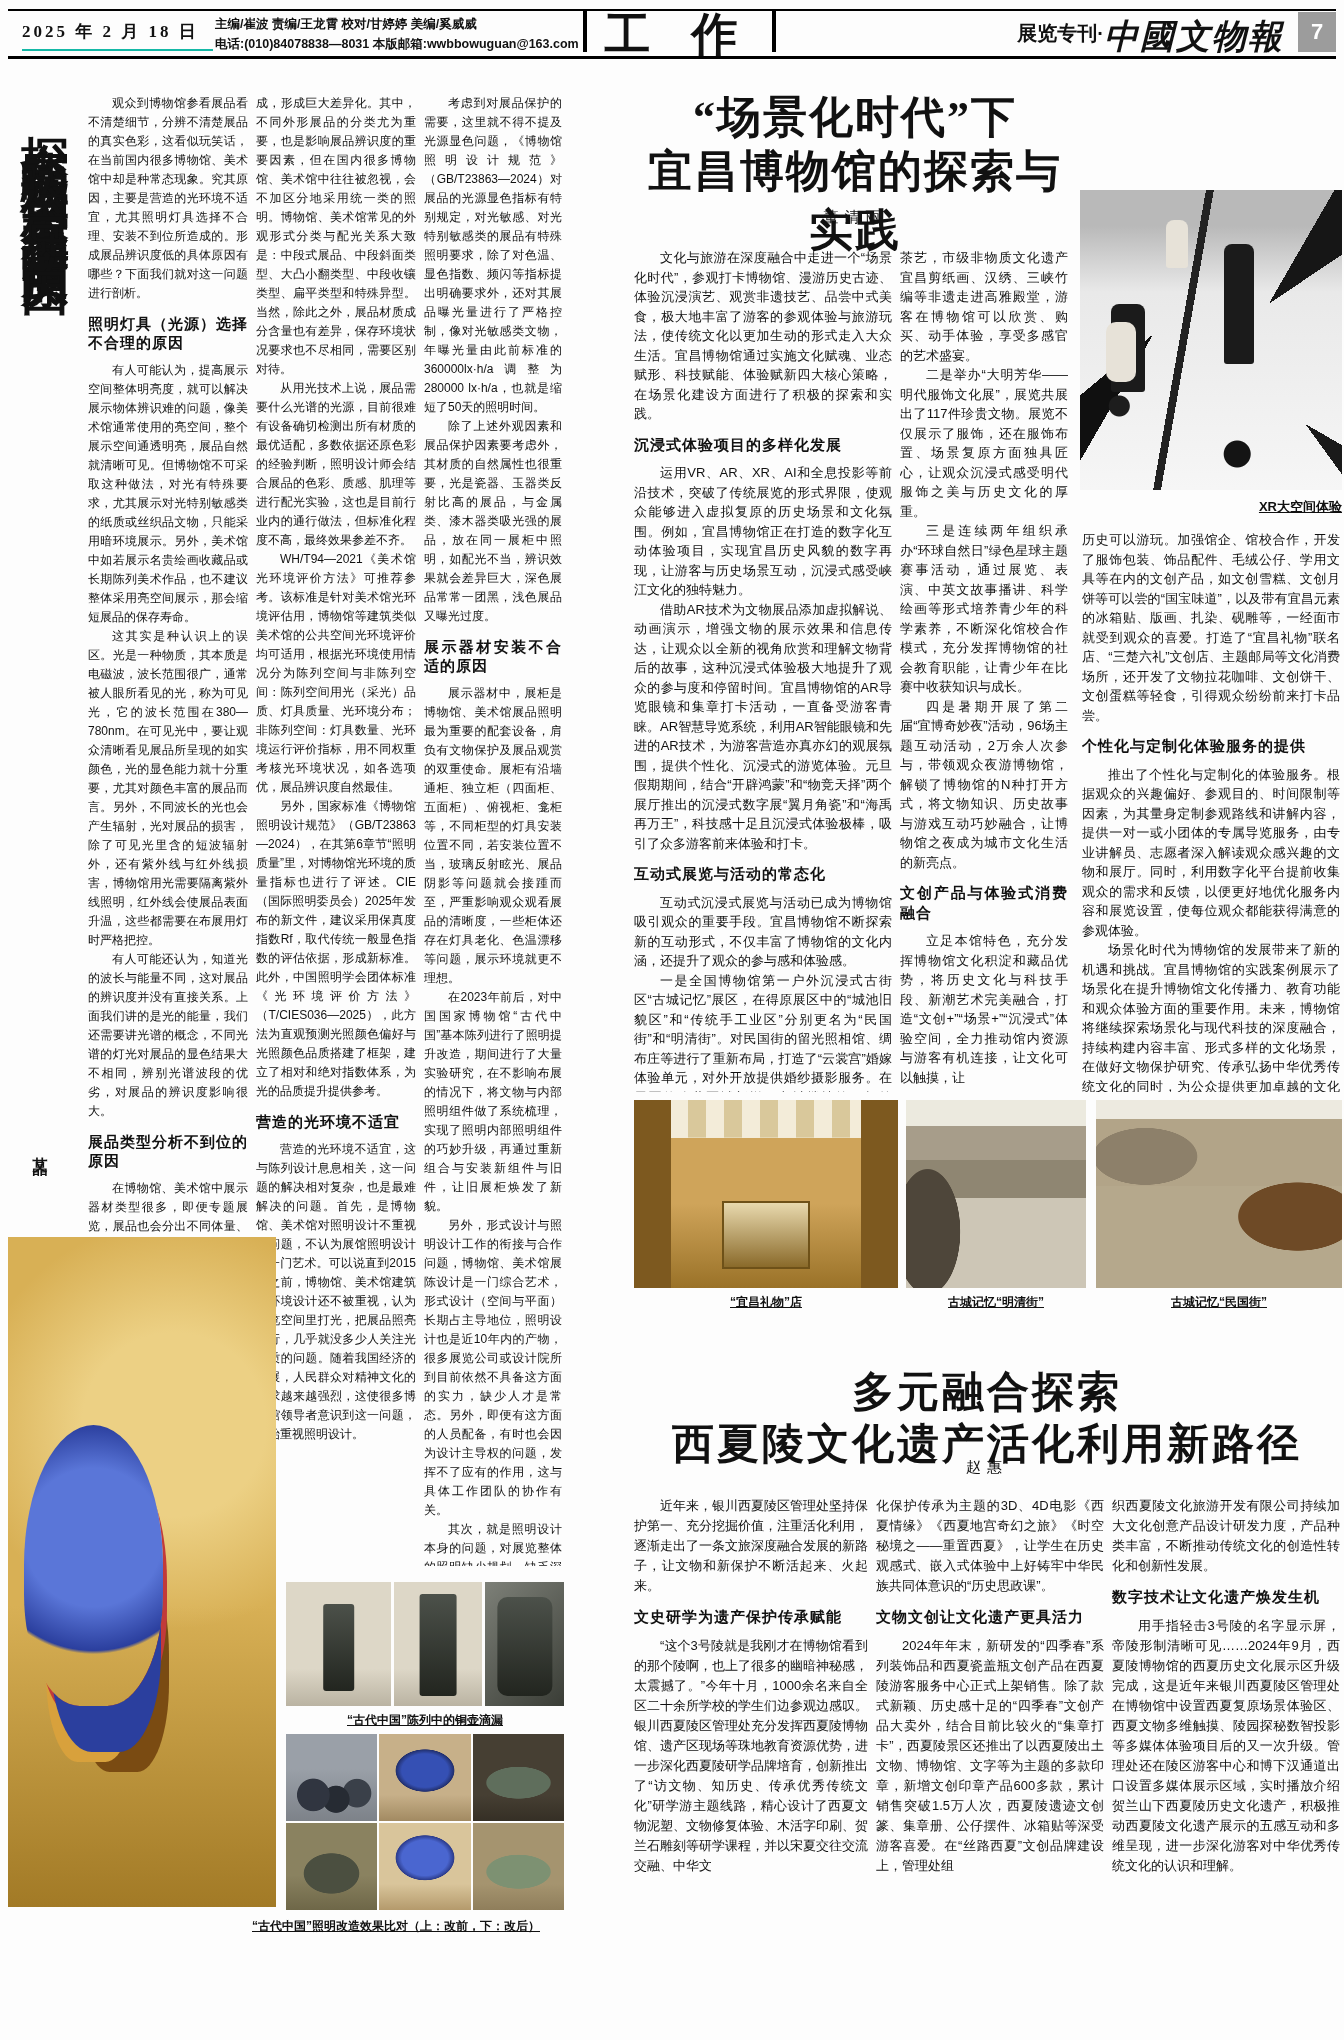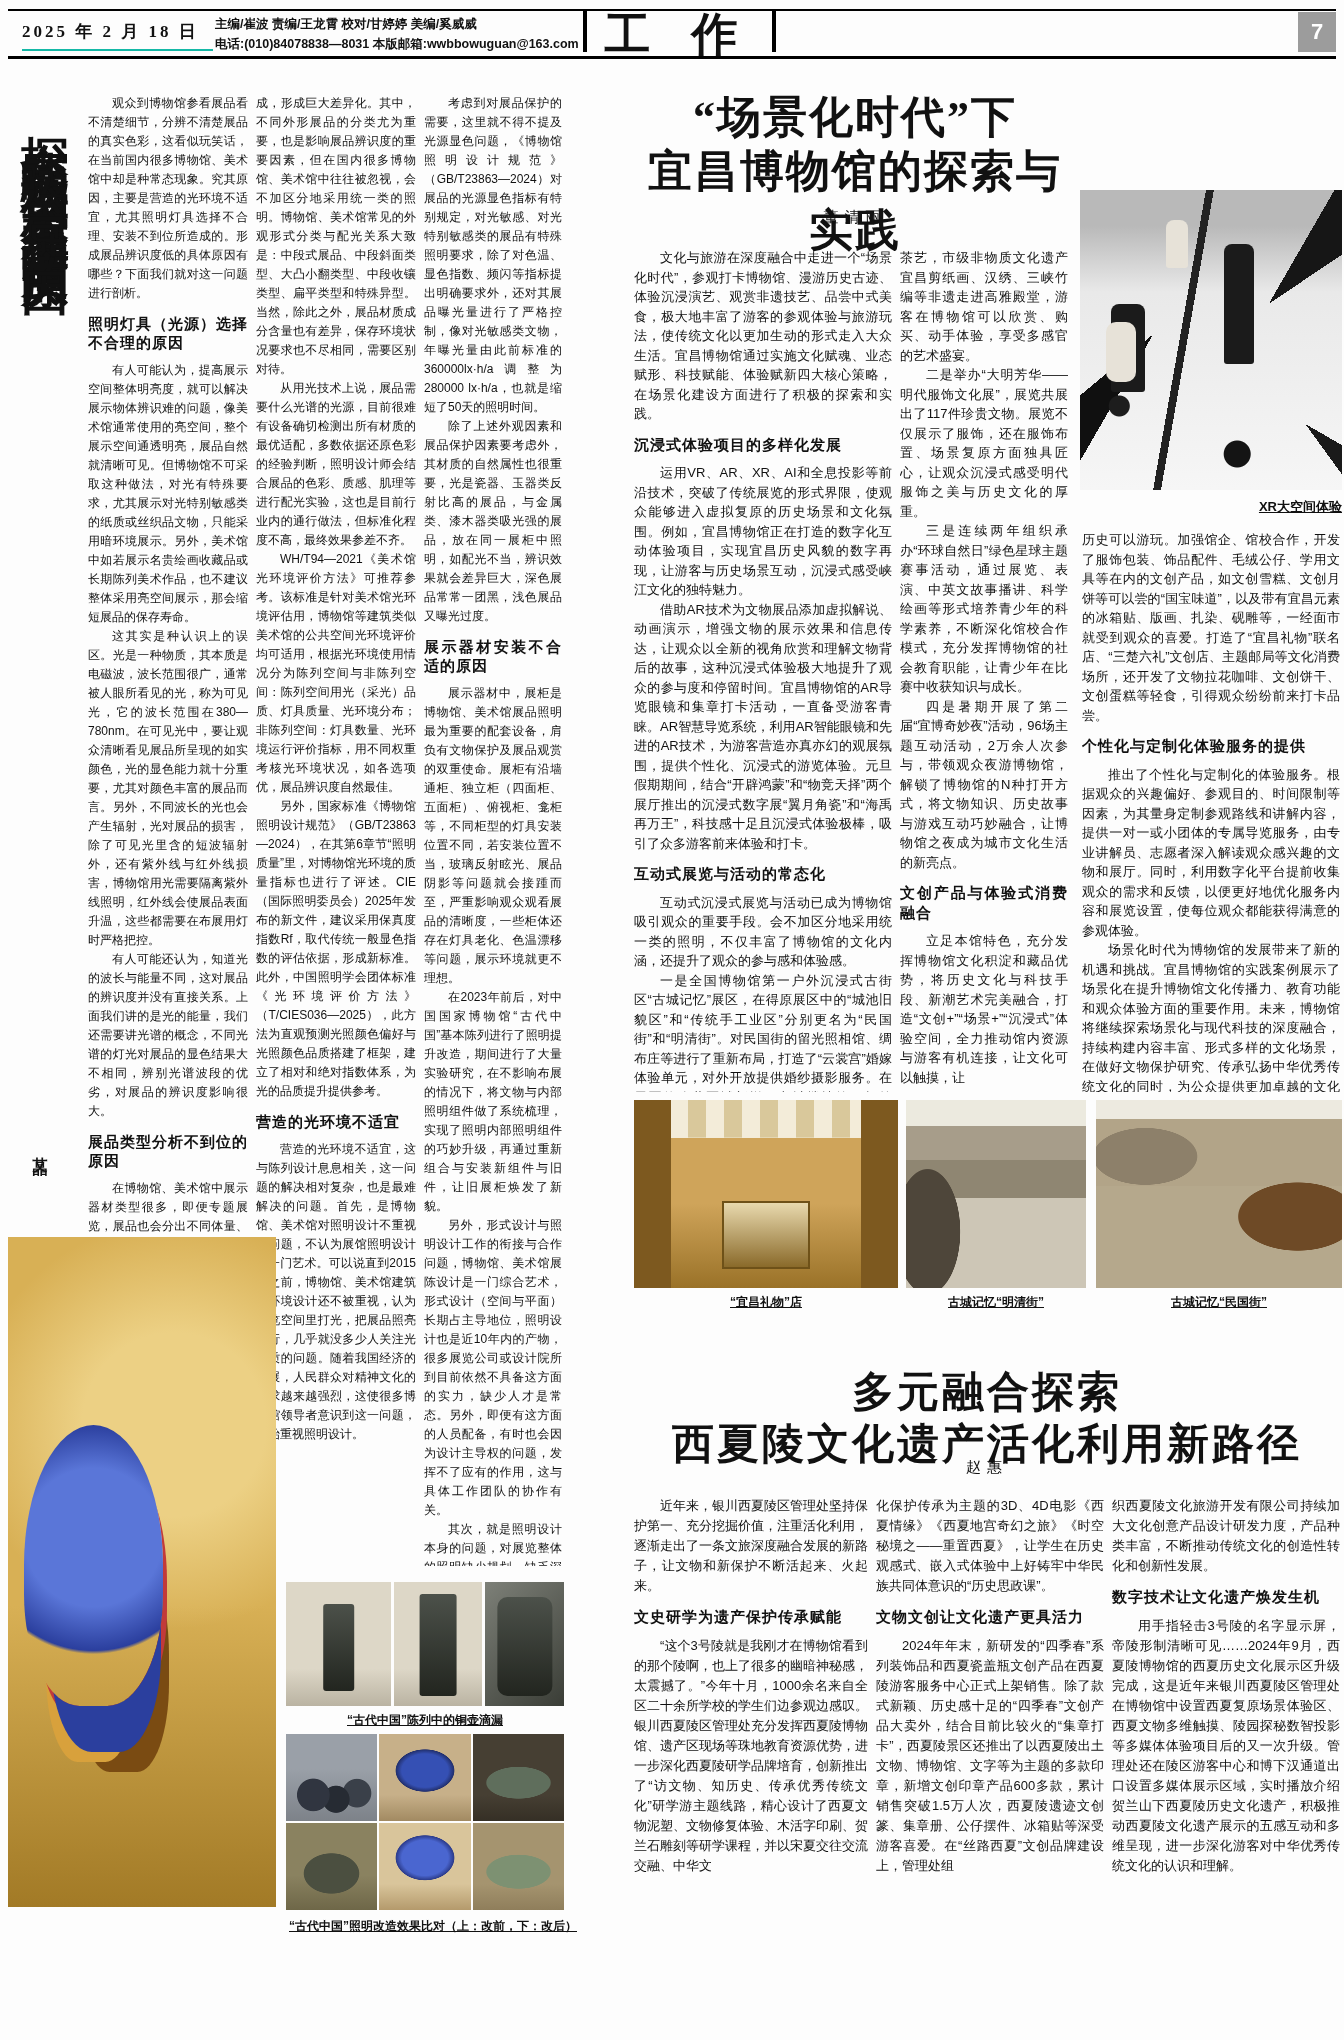--- a/index.html
+++ b/index.html
@@ -98,20 +98,23 @@
 
   <div class="abs rule-top"></div>
   <div class="abs hd-date">2025 年 2 月 18 日</div>
   <div class="abs hd-ed">
     <div>主编/崔波  责编/王龙霄  校对/甘婷婷  美编/奚威威</div>
     <div>电话:(010)84078838—8031  本版邮箱:wwbbowuguan@163.com</div>
   </div>
   <div class="abs hd-bar" style="left:583px"></div>
   <div class="abs hd-title">工 作</div>
   <div class="abs hd-bar" style="left:772px"></div>
+  <div class="abs hd-right">
+    <span class="hd-edition">展览专刊·</span><span class="hd-paper">中國文物報</span>
+  </div>
   <div class="abs hd-pagebox">7</div>
   <div class="abs rule-main"></div>
 
   <div class="abs vhead">探究影响博物馆美术馆展品清晰度的原因</div>
   <div class="abs vauthor">艾晶</div>
 
   <div class="abs col la-body" style="left:88px;top:94px;width:160px;height:1140px">
     <p class="bp">观众到博物馆参看展品看不清楚细节，分辨不清楚展品的真实色彩，这看似玩笑话，在当前国内很多博物馆、美术馆中却是种常态现象。究其原因，主要是营造的光环境不适宜，尤其照明灯具选择不合理、安装不到位所造成的。形成展品辨识度低的具体原因有哪些？下面我们就对这一问题进行剖析。</p>
     <p class="bh">照明灯具（光源）选择不合理的原因</p>
     <p class="bp">有人可能认为，提高展示空间整体明亮度，就可以解决展示物体辨识难的问题，像美术馆通常使用的亮空间，整个展示空间通透明亮，展品自然就清晰可见。但博物馆不可采取这种做法，对光有特殊要求，尤其展示对光特别敏感类的纸质或丝织品文物，只能采用暗环境展示。另外，美术馆中如若展示名贵绘画收藏品或长期陈列美术作品，也不建议整体采用亮空间展示，那会缩短展品的保存寿命。</p>
@@ -158,41 +161,41 @@
   <div class="abs caption" style="left:286px;top:1712px;width:278px;text-align:center">“古代中国”陈列中的铜壶滴漏</div>
 
   <div class="abs" style="left:286px;top:1734px;width:278px;height:176px;display:grid;grid-template-columns:1fr 1fr 1fr;grid-template-rows:1fr 1fr;gap:2px">
     <div class="ph-cell c-crowd"></div>
     <div class="ph-cell c-crown1"></div>
     <div class="ph-cell c-rhino1"></div>
     <div class="ph-cell c-altar"></div>
     <div class="ph-cell c-crown2"></div>
     <div class="ph-cell c-rhino2"></div>
   </div>
-  <div class="abs caption" style="left:268px;top:1918px;width:330px;text-align:center">“古代中国”照明改造效果比对（上：改前，下：改后）</div>
+  <div class="abs caption" style="left:252px;top:1918px;width:330px;text-align:left">“古代中国”照明改造效果比对（上：改前，下：改后）</div>
 
   <div class="abs rt-h" style="left:630px;top:88px;width:450px">“场景化时代”下</div>
   <div class="abs rt-h" style="left:630px;top:142px;width:450px">宜昌博物馆的探索与实践</div>
   <div class="abs byline" style="left:630px;top:208px;width:450px">董清丽</div>
 
   <div class="abs photo ph-xr" style="left:1080px;top:190px;width:262px;height:300px">
     <div class="fig" style="left:12%;top:38%;width:34px;height:88px"></div>
     <div class="fig w" style="left:10%;top:44%;width:30px;height:60px;border-radius:10px"></div>
     <div class="fig" style="left:55%;top:18%;width:30px;height:120px"></div>
     <div class="fig w" style="left:33%;top:10%;width:22px;height:48px"></div>
   </div>
   <div class="abs caption" style="left:1080px;top:498px;width:262px;text-align:right;font-size:13px">XR大空间体验</div>
 
   <div class="abs col rt-body" style="left:634px;top:248px;width:258px;height:844px">
     <p class="bp">文化与旅游在深度融合中走进一个“场景化时代”，参观打卡博物馆、漫游历史古迹、体验沉浸演艺、观赏非遗技艺、品尝中式美食，极大地丰富了游客的参观体验与旅游玩法，使传统文化以更加生动的形式走入大众生活。宜昌博物馆通过实施文化赋魂、业态赋形、科技赋能、体验赋新四大核心策略，在场景化建设方面进行了积极的探索和实践。</p>
     <p class="bh">沉浸式体验项目的多样化发展</p>
     <p class="bp">运用VR、AR、XR、AI和全息投影等前沿技术，突破了传统展览的形式界限，使观众能够进入虚拟复原的历史场景和文化氛围。例如，宜昌博物馆正在打造的数字化互动体验项目，实现宜昌历史风貌的数字再现，让游客与历史场景互动，沉浸式感受峡江文化的独特魅力。</p>
     <p class="bp">借助AR技术为文物展品添加虚拟解说、动画演示，增强文物的展示效果和信息传达，让观众以全新的视角欣赏和理解文物背后的故事，这种沉浸式体验极大地提升了观众的参与度和停留时间。宜昌博物馆的AR导览眼镜和集章打卡活动，一直备受游客青睐。AR智慧导览系统，利用AR智能眼镜和先进的AR技术，为游客营造亦真亦幻的观展氛围，提供个性化、沉浸式的游览体验。元旦假期期间，结合“开辟鸿蒙”和“物竞天择”两个展厅推出的沉浸式数字展“翼月角瓷”和“海禹再万王”，科技感十足且沉浸式体验极棒，吸引了众多游客前来体验和打卡。</p>
     <p class="bh">互动式展览与活动的常态化</p>
-    <p class="bp">互动式沉浸式展览与活动已成为博物馆吸引观众的重要手段。会不加区分地采用统一类的照明，不仅丰富了博物馆的文化内涵，还提升了观众的参与感和体验感。</p>
+    <p class="bp">互动式沉浸式展览与活动已成为博物馆吸引观众的重要手段。宜昌博物馆不断探索新的互动形式，不仅丰富了博物馆的文化内涵，还提升了观众的参与感和体验感。</p>
     <p class="bp">一是全国博物馆第一户外沉浸式古街区“古城记忆”展区，在得原展区中的“城池旧貌区”和“传统手工业区”分别更名为“民国街”和“明清街”。对民国街的留光照相馆、绸布庄等进行了重新布局，打造了“云裳宫”婚嫁体验单元，对外开放提供婚纱摄影服务。在展区的公共区域新增了老城楼墙绘、灯笼墙、国风油纸伞、黄包车等古城元素，巧妙地将传统文化元素融入现代博物馆空间。引入了省级非物质文化遗产宜昌彩陶、长盛川</p>
   </div>
 
   <div class="abs col rt-body" style="left:900px;top:248px;width:168px;height:844px">
     <p class="bp" style="text-indent:0">茶艺，市级非物质文化遗产宜昌剪纸画、汉绣、三峡竹编等非遗走进高雅殿堂，游客在博物馆可以欣赏、购买、动手体验，享受多感官的艺术盛宴。</p>
     <p class="bp">二是举办“大明芳华——明代服饰文化展”，展览共展出了117件珍贵文物。展览不仅展示了服饰，还在服饰布置、场景复原方面独具匠心，让观众沉浸式感受明代服饰之美与历史文化的厚重。</p>
     <p class="bp">三是连续两年组织承办“环球自然日”绿色星球主题赛事活动，通过展览、表演、中英文故事播讲、科学绘画等形式培养青少年的科学素养，不断深化馆校合作模式，充分发挥博物馆的社会教育职能，让青少年在比赛中收获知识与成长。</p>
     <p class="bp">四是暑期开展了第二届“宜博奇妙夜”活动，96场主题互动活动，2万余人次参与，带领观众夜游博物馆，解锁了博物馆的N种打开方式，将文物知识、历史故事与游戏互动巧妙融合，让博物馆之夜成为城市文化生活的新亮点。</p>
     <p class="bh">文创产品与体验式消费融合</p>
     <p class="bp">立足本馆特色，充分发挥博物馆文化积淀和藏品优势，将历史文化与科技手段、新潮艺术完美融合，打造“文创+”“场景+”“沉浸式”体验空间，全力推动馆内资源与游客有机连接，让文化可以触摸，让</p>

